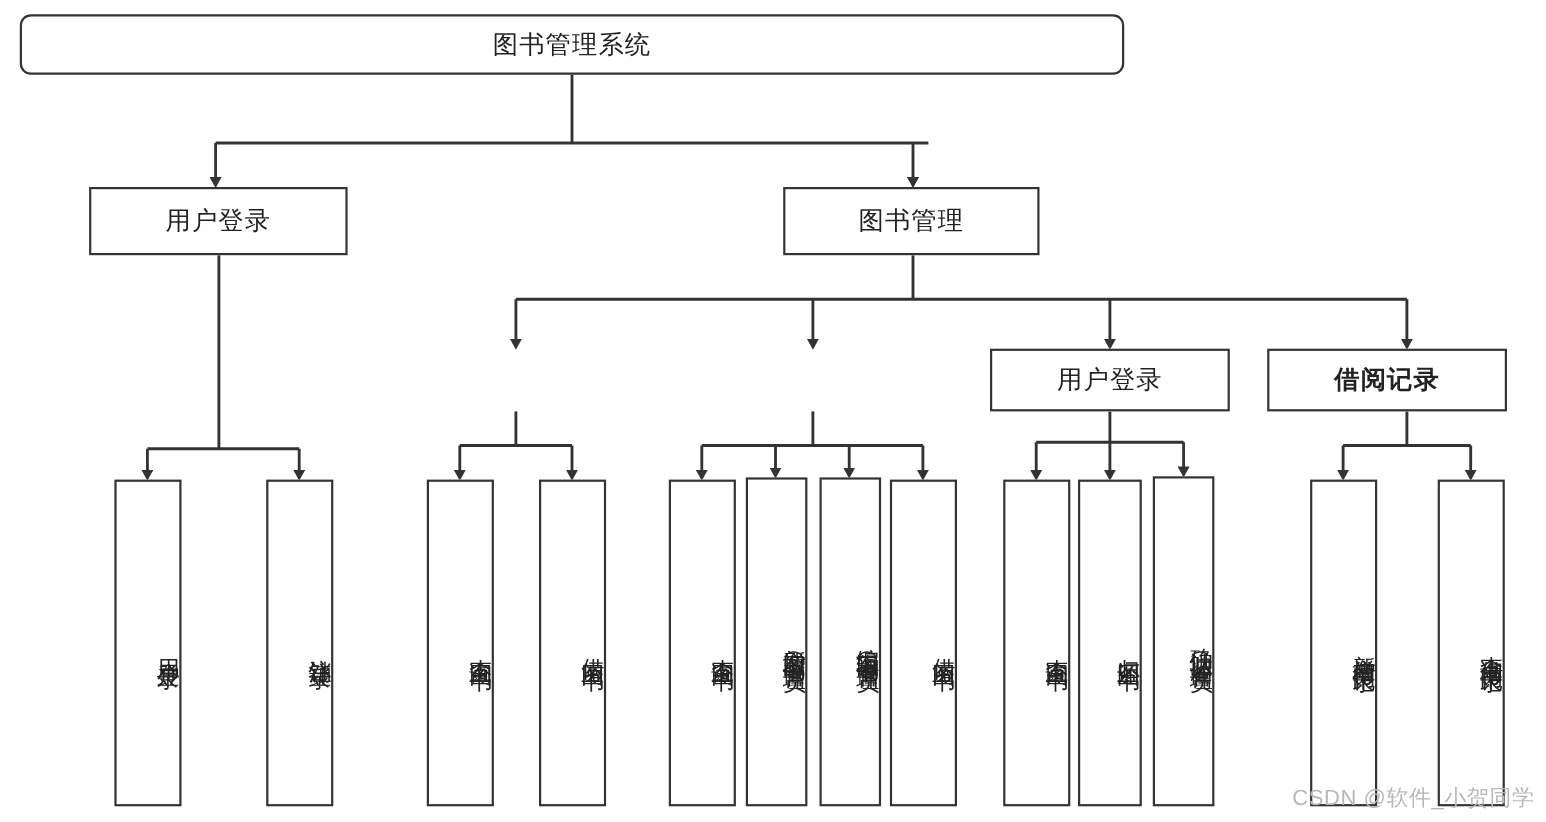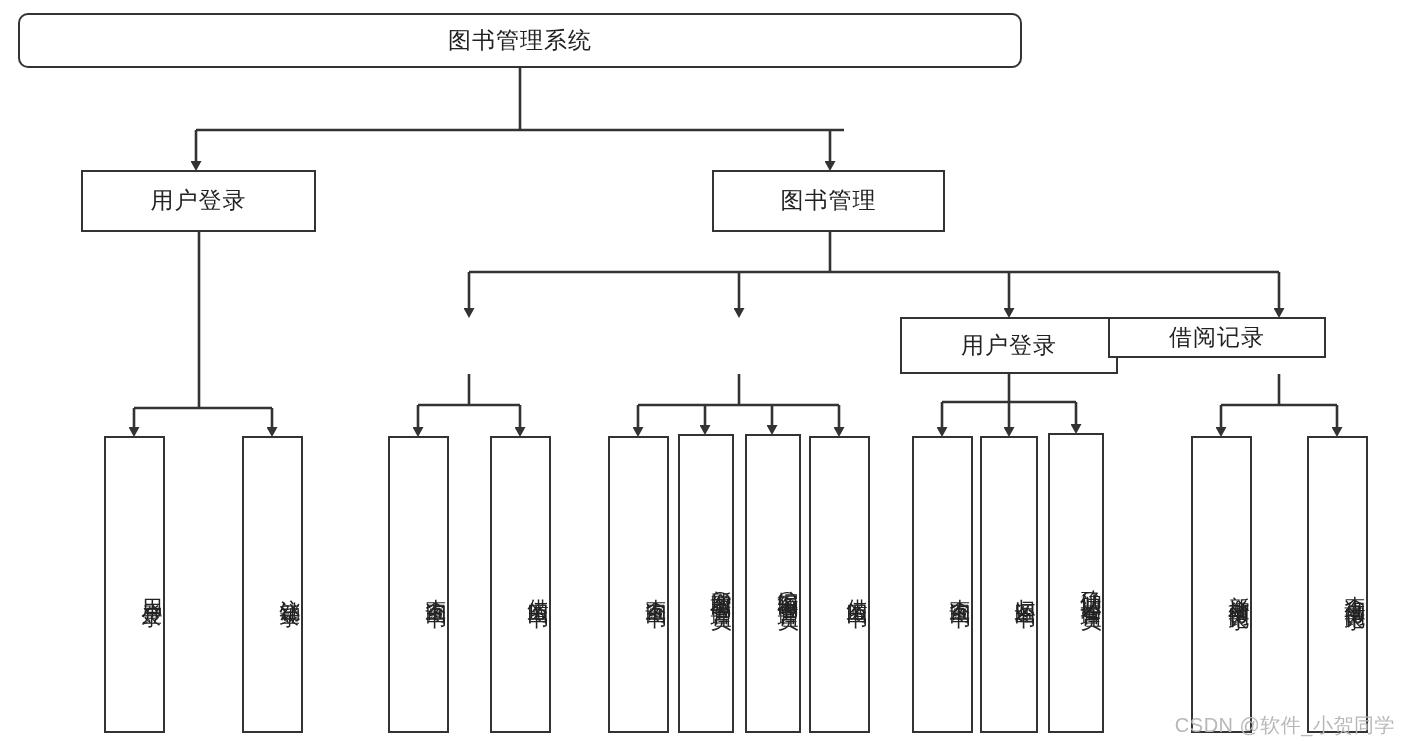--- a/index.html
+++ b/index.html
@@ -136,21 +136,21 @@
   <div class="node horiz" style="left:81px; top:170px; width:235px; height:62px;">
     <span class="node-label">用户登录</span>
   </div>
   <div class="node horiz" style="left:712px; top:170px; width:233px; height:62px;">
     <span class="node-label">图书管理</span>
   </div>
 
   <div class="node horiz" style="left:900px; top:317px; width:218px; height:57px;">
     <span class="node-label">用户登录</span>
   </div>
-  <div class="node horiz" style="left:1108px; top:317px; width:218px; height:41px;">
+  <div class="node horiz" style="left:1152px; top:317px; width:218px; height:57px;font-weight:bold;">
     <span class="node-label">借阅记录</span>
   </div>
 
   <div class="node vert" style="left:104px; top:436px; width:61px; height:297px;">
     <span class="node-label">用户登录</span>
   </div>
   <div class="node vert" style="left:242px; top:436px; width:61px; height:297px;">
     <span class="node-label">注销登录</span>
   </div>
 

